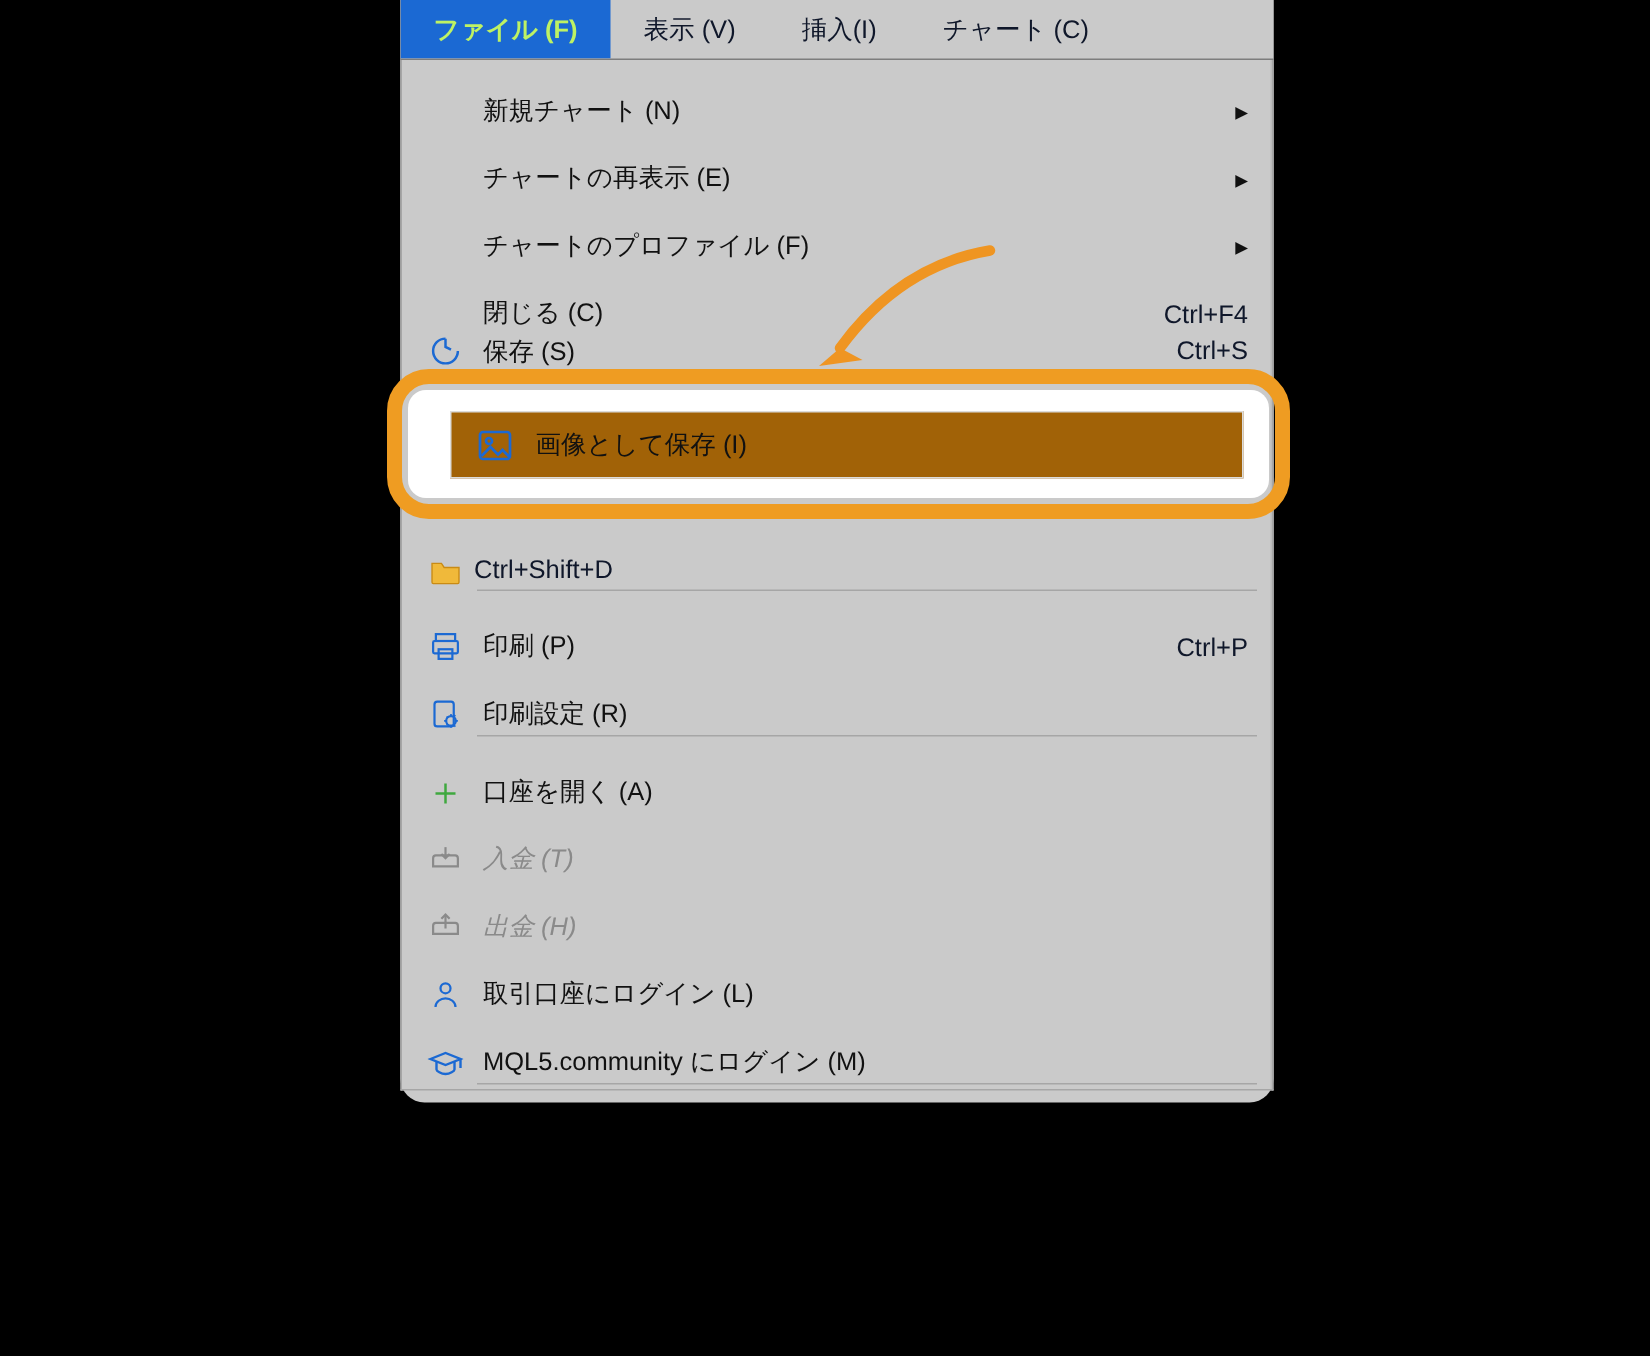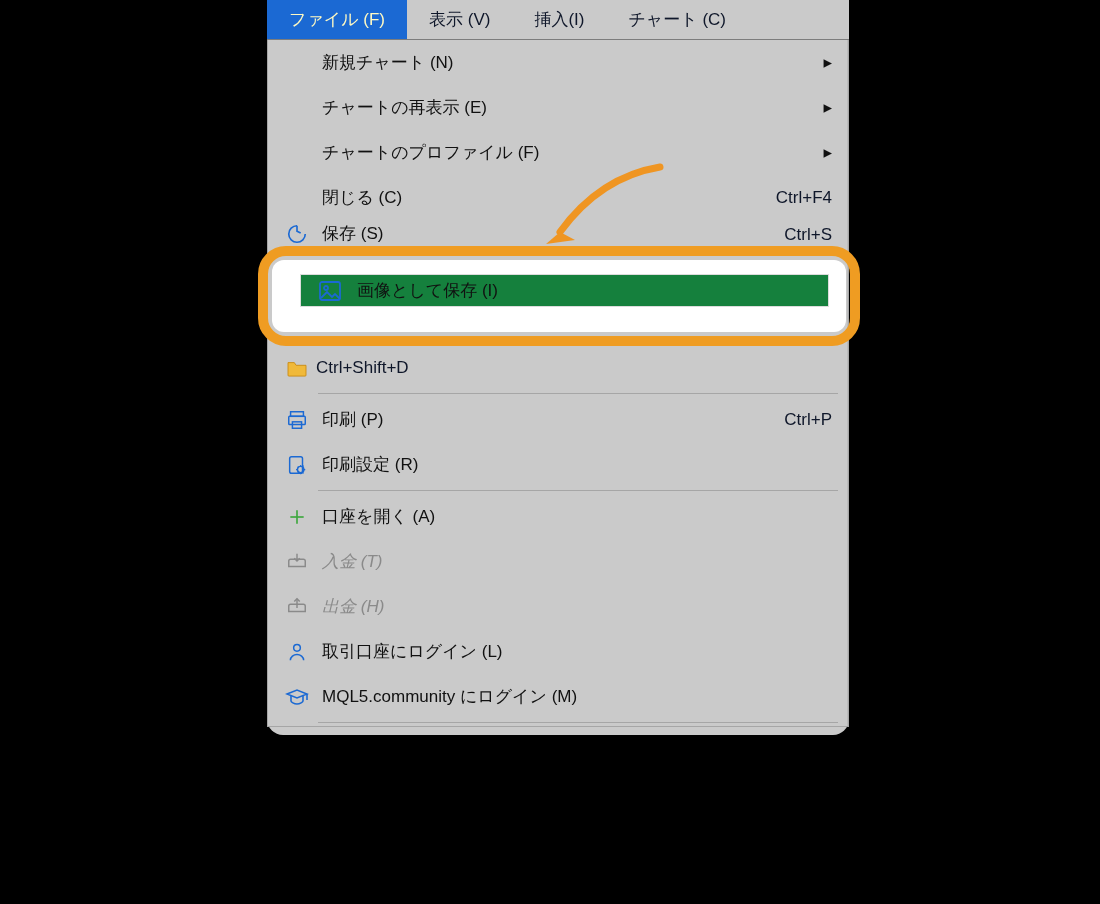--- a/index.html
+++ b/index.html
@@ -38,33 +38,34 @@
   }
   .menuitem {
     padding: 0 22px;
     display: flex; align-items: center;
     color: #0f172a;
     white-space: nowrap;
     cursor: default;
   }
   .menuitem.active {
     background: #1b69d3;
-    color: #fef9c3;
+    color: #bef264;
+    font-weight: bold;
   }
 
   
   .dropdown {
     border: 1px solid #a6a6a6;
     border-top: none;
     background: #cacaca;
     box-shadow: inset -1px 0 0 #bcbcbc;
   }
   .row {
     display: flex;
-    align-items: center;
+    align-items: flex-end;
     height: 45px;
     padding: 0 16px 0 10px;
   }
   .iconcell {
     width: 38px;
     display: flex;
     justify-content: center;
     align-items: center;
   }
   .label {
@@ -99,22 +100,22 @@
   }
   .callout-inner {
     position: absolute;
     inset: 4px;
     background: #fff;
     border-radius: 12px;
   }
   .hi-row {
     position: absolute;
     left: 300px; top: 274px;
-    width: 529px; height: 33px;
-    background: #15803d;
+    width: 529px; height: 45px;
+    background: #a16207;
     border: 1px solid #dcdcdc;
     display: flex; align-items: center;
     padding: 0 24px 0 10px;
   }
 
   .arrow-wrap {
     position: absolute;
     left: 540px; top: 162px;
     width: 140px; height: 90px;
     pointer-events: none;
@@ -152,21 +153,21 @@
         <span class="iconcell"></span>
         <span class="label">チャートのプロファイル (F)</span>
         <span class="submenu-arrow">▸</span>
       </div>
       <div class="row">
         <span class="iconcell"></span>
         <span class="label">閉じる (C)</span>
         <span class="shortcut">Ctrl+F4</span>
       </div>
 
-      <div class="row" style="height:25px;overflow:hidden;align-items:flex-end;padding-top:3px">
+      <div class="row" style="height:25px;overflow:hidden;align-items:center;padding-top:3px">
         <span class="iconcell">
           <svg width="22" height="22" viewBox="0 0 24 24">
               <path fill="none" stroke="#1b69d3" stroke-width="1.8" d="M12 3a9 9 0 1 0 9 9"></path>
               <path fill="none" stroke="#1b69d3" stroke-width="1.8" d="M12 3v6l4 2"></path>
             </svg>
         </span>
         <span class="label">保存 (S)</span>
         <span class="shortcut">Ctrl+S</span>
       </div>
 

